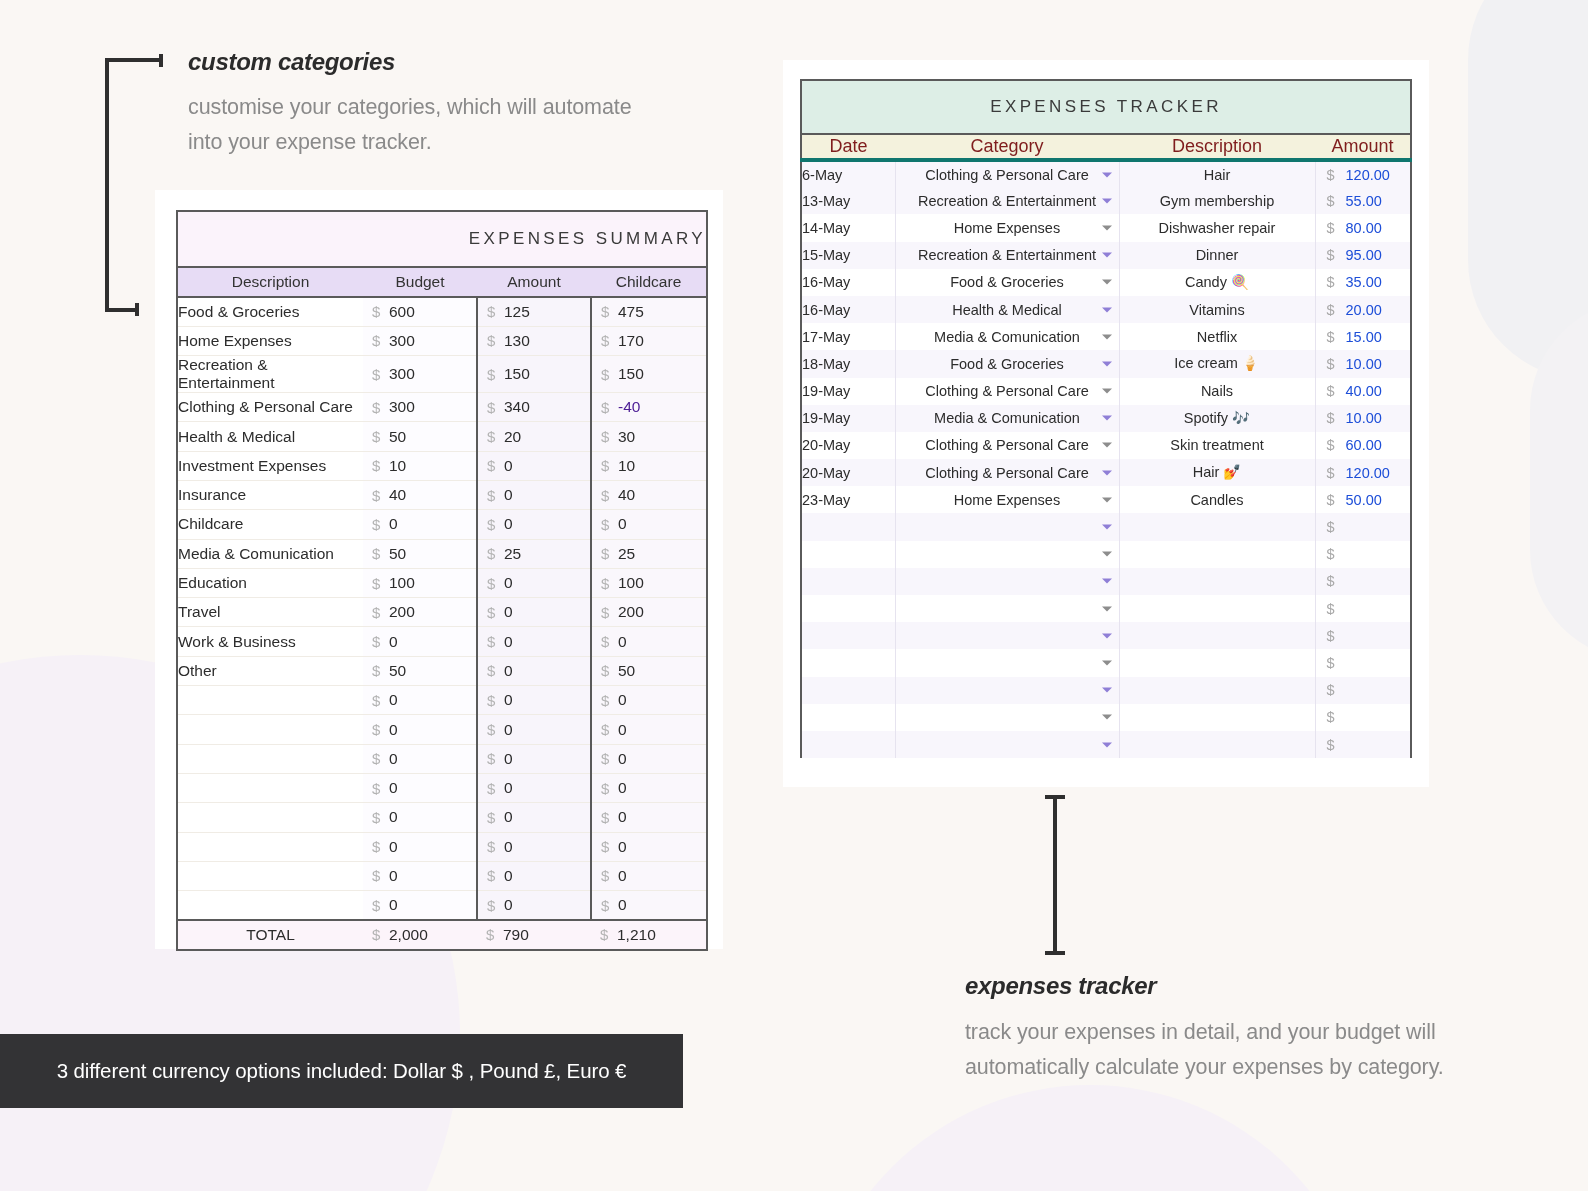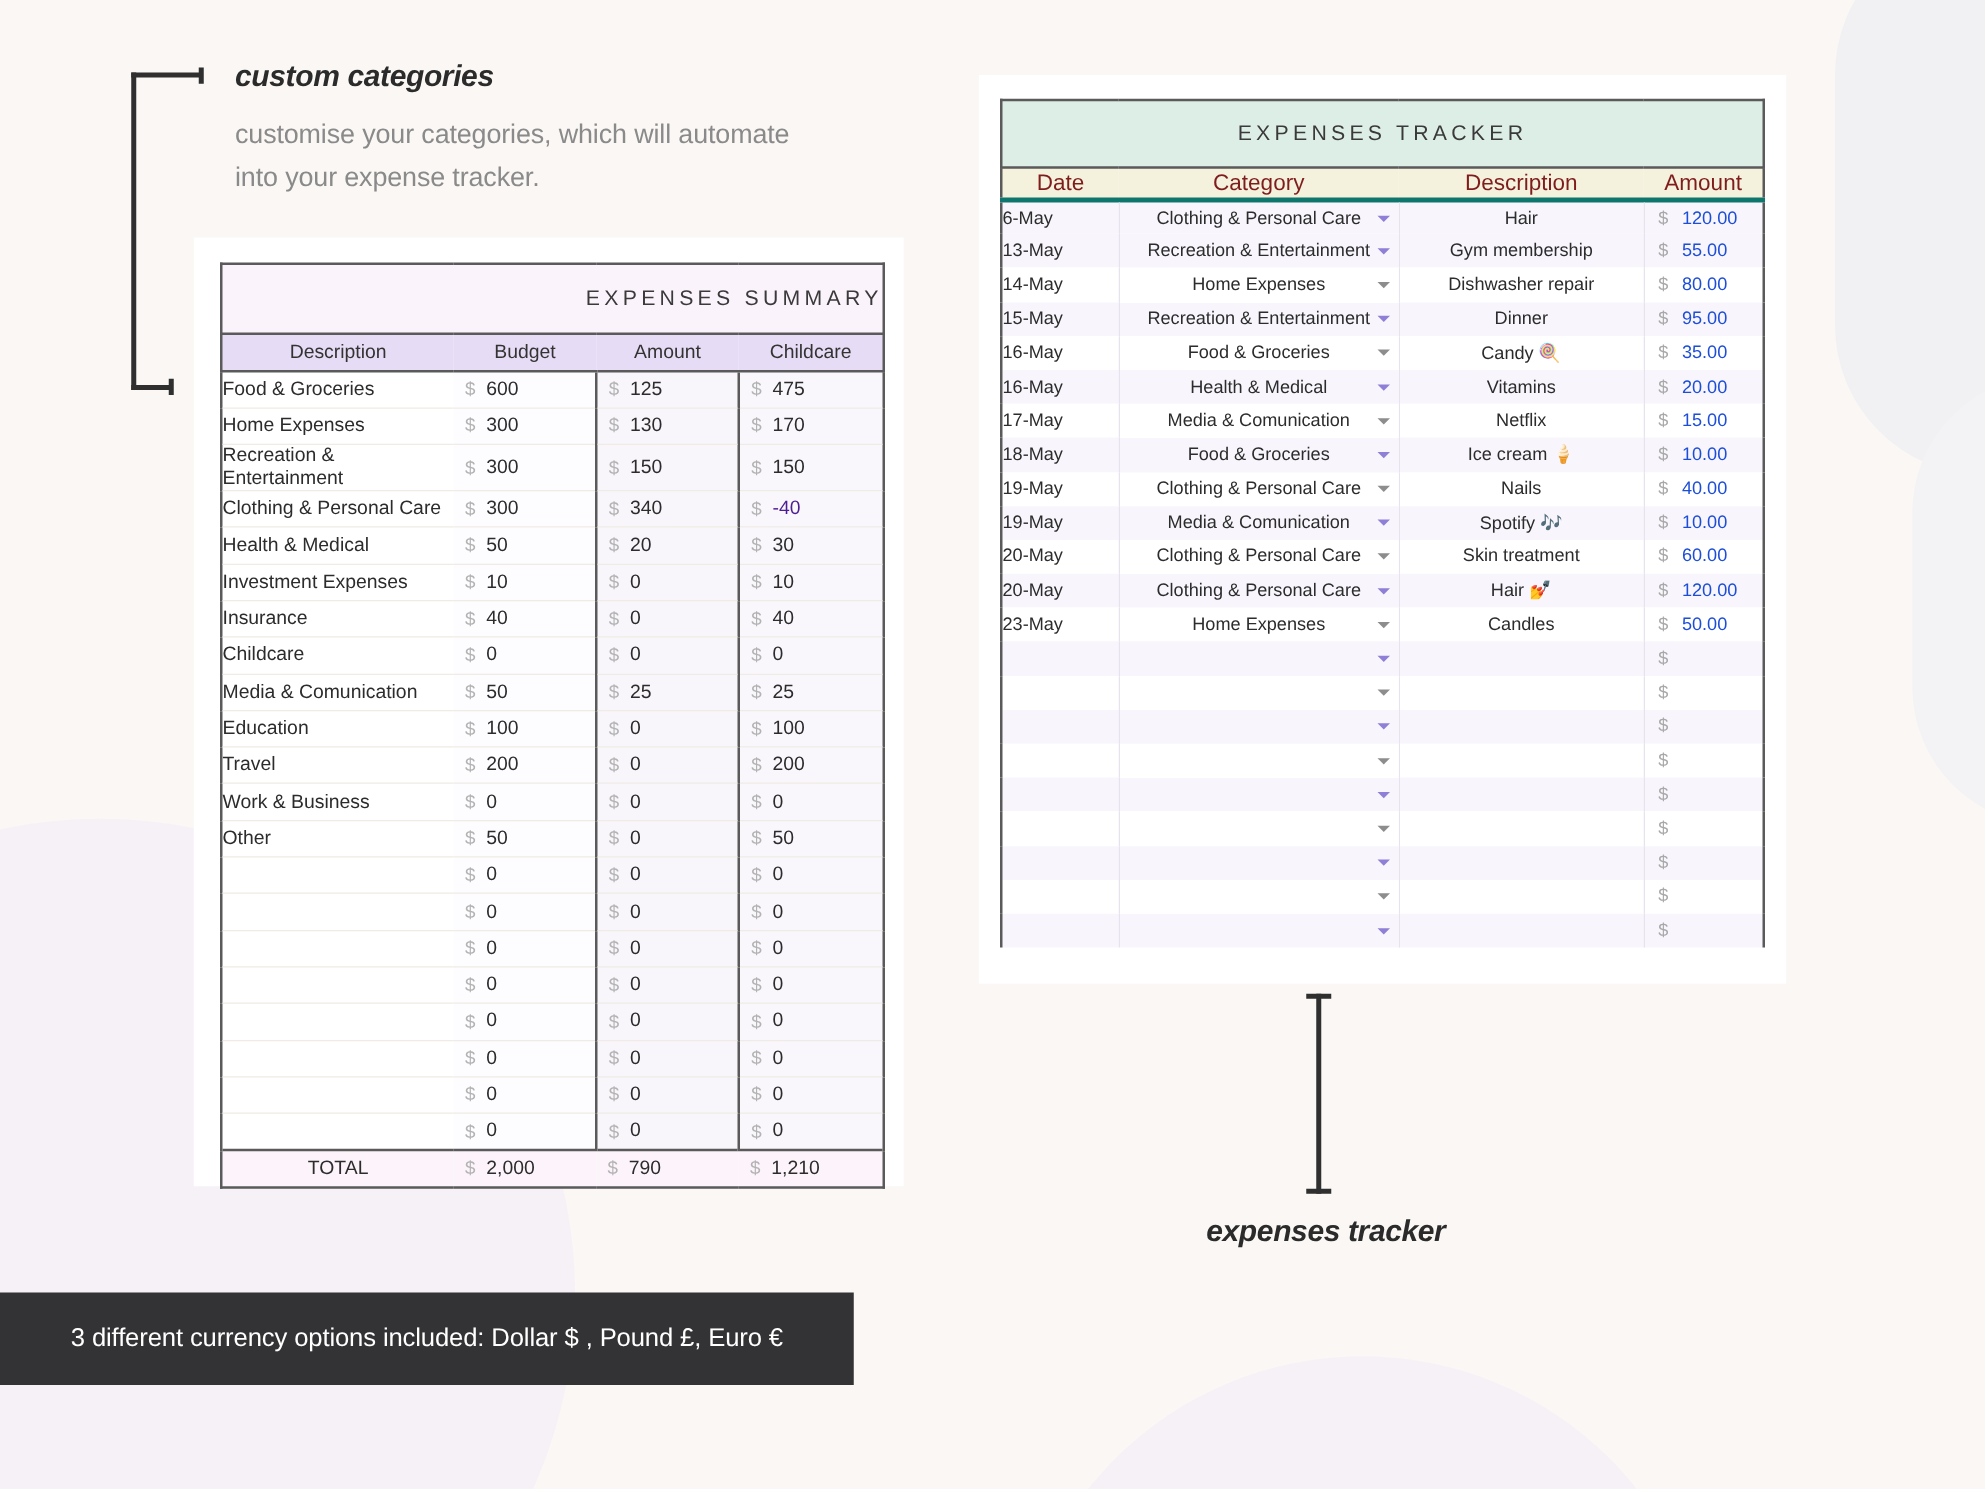--- a/index.html
+++ b/index.html
@@ -221,20 +221,21 @@
   <div class="anno-title" id="anno1-title">custom categories</div>
   <div class="anno-body" id="anno1-body">customise your categories, which will automate into your expense tracker.</div>
 
   <div id="line-right">
     <div class="vline"></div>
     <div class="cap-t"></div>
     <div class="cap-b"></div>
   </div>
 
   <div class="anno-title" id="anno2-title">expenses tracker</div>
+  <div class="anno-body" id="anno2-body">track your expenses in detail, and your budget will automatically calculate your expenses by category.</div>
 
   <div id="currency-banner">
     <span>3 different currency options included: Dollar $ , Pound £, Euro €</span>
   </div>
 
   <div id="summary-card">
     <table id="summary-table">
       <colgroup>
         <col style="width:186px">
           <col style="width:114px">

